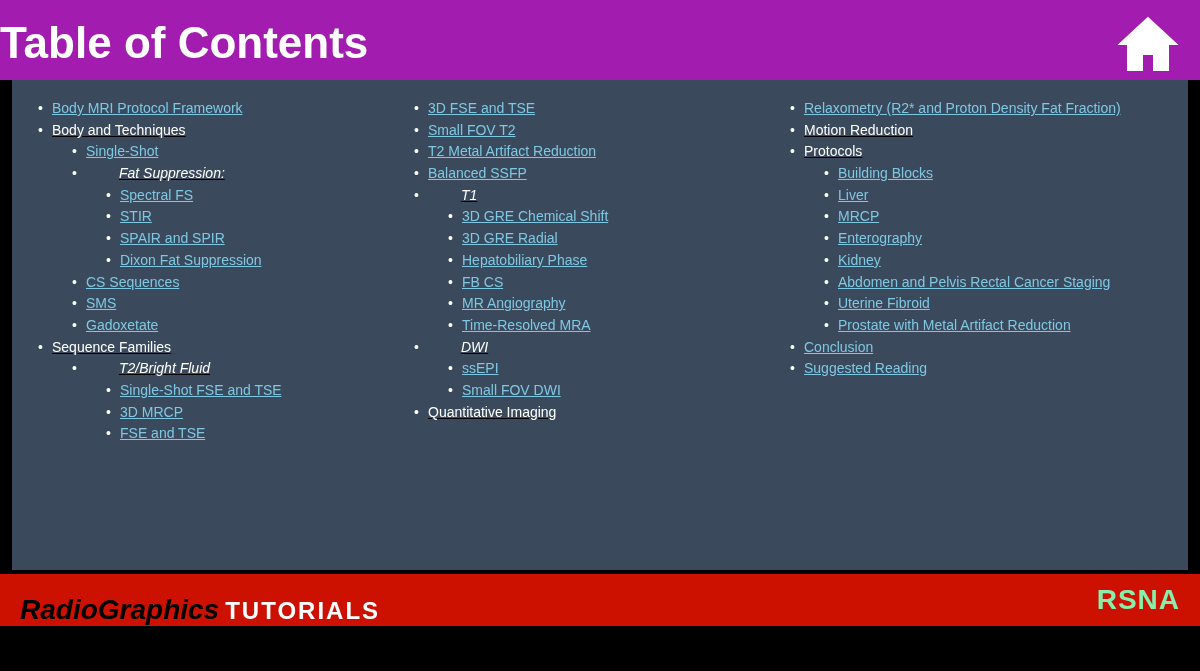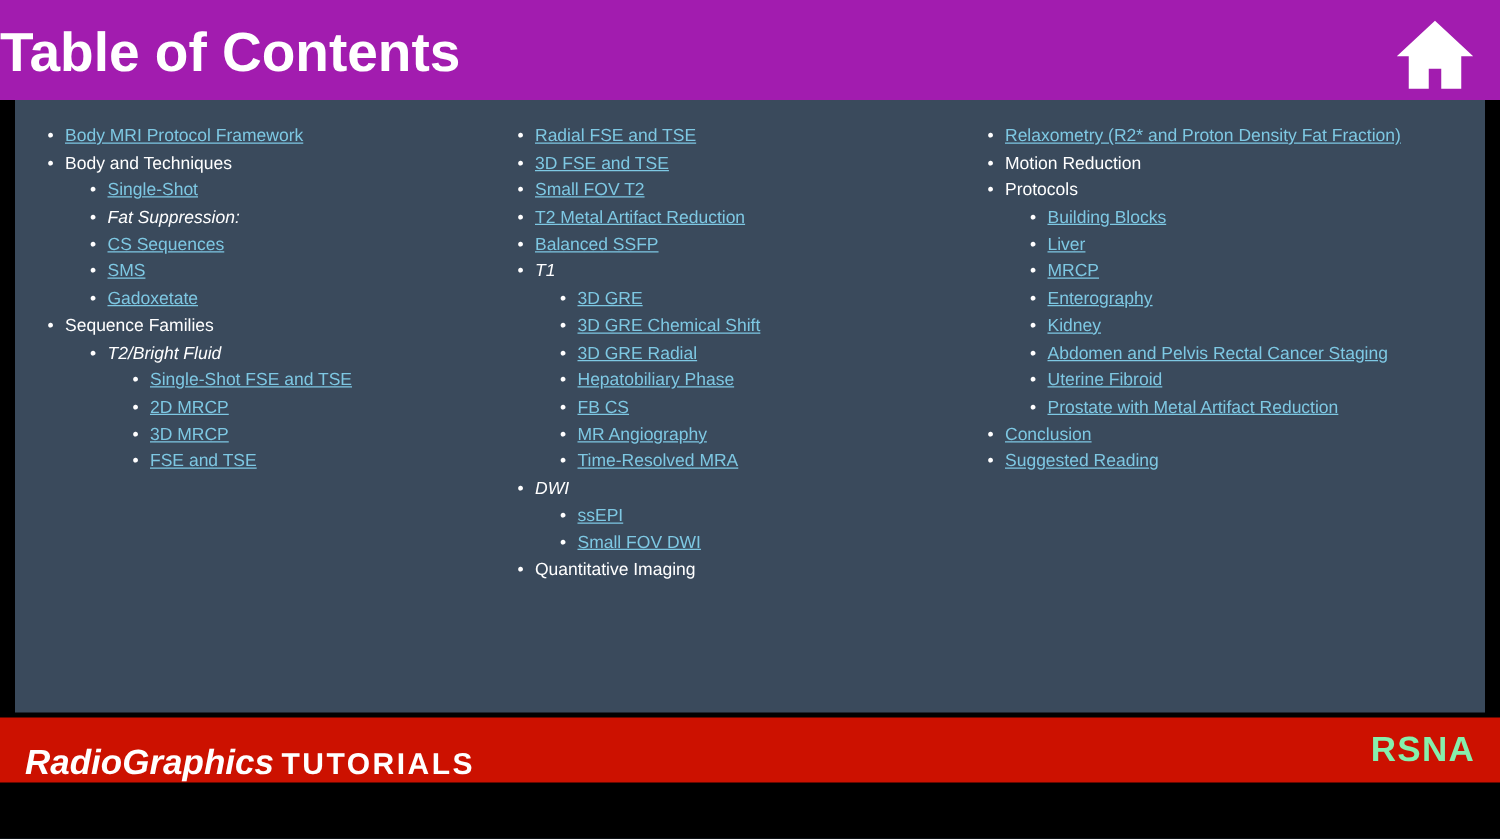--- a/index.html
+++ b/index.html
@@ -38,20 +38,21 @@
       padding: 18px 24px 14px 24px;
       display: flex;
       flex-direction: row;
       gap: 0;
       min-height: 490px;
     }
 
     .column {
       flex: 1;
       padding-right: 10px;
+      text-decoration: underline;
     }
 
     ul {
       list-style: none;
       padding: 0;
       margin: 0;
     }
 
     li {
       color: #fff;
@@ -69,20 +70,21 @@
     }
 
     a, .link {
       color: #7ec8e3;
       text-decoration: underline;
       cursor: pointer;
     }
 
     .italic {
       font-style: italic;
+      margin-left: 33px;
     }
 
     
     ul.sub {
       padding-left: 18px;
     }
 
     
     .footer {
       background: #cc1100;
@@ -92,21 +94,21 @@
       padding: 0 20px;
       justify-content: space-between;
       margin-top: 4px;
     }
     .footer-left {
       display: flex;
       align-items: baseline;
       gap: 6px;
     }
     .footer-rg {
-      color: #ffffff;
+      color: #000000;
       font-size: 28px;
       font-weight: bold;
       font-style: italic;
       margin-top: 20px;
     }
     .footer-tutorials {
       color: #fff;
       font-size: 24px;
       font-weight: bold;
       letter-spacing: 2px;
@@ -132,51 +134,54 @@
 
 <div class="content-area">
 
   <div class="column">
     <ul>
       <li><a class="link">Body MRI Protocol Framework</a></li>
       <li><span>Body and Techniques</span>
         <ul class="sub">
           <li><a class="link">Single-Shot</a></li>
           <li><span class="italic">Fat Suppression:</span>
+            <ul class="sub">
+              <li><a class="link">Spectral FS</a></li>
+              <li><a class="link">STIR</a></li>
+              <li><a class="link">SPAIR and SPIR</a></li>
+              <li><a class="link">Dixon Fat Suppression</a></li>
+            </ul>
           </li>
           <li><a class="link">CS Sequences</a></li>
           <li><a class="link">SMS</a></li>
           <li><a class="link">Gadoxetate</a></li>
         </ul>
       </li>
       <li><span>Sequence Families</span>
         <ul class="sub">
           <li><span class="italic">T2/Bright Fluid</span>
             <ul class="sub">
               <li><a class="link">Single-Shot FSE and TSE</a></li>
-              <li><a class="link">2D MRCP</a></li>
               <li><a class="link">3D MRCP</a></li>
               <li><a class="link">FSE and TSE</a></li>
             </ul>
           </li>
         </ul>
       </li>
     </ul>
   </div>
 
   <div class="column">
     <ul>
-      <li><a class="link">Radial FSE and TSE</a></li>
       <li><a class="link">3D FSE and TSE</a></li>
       <li><a class="link">Small FOV T2</a></li>
       <li><a class="link">T2 Metal Artifact Reduction</a></li>
       <li><a class="link">Balanced SSFP</a></li>
       <li><span class="italic">T1</span>
         <ul class="sub">
-          <li><a class="link">3D GRE</a></li>
           <li><a class="link">3D GRE Chemical Shift</a></li>
           <li><a class="link">3D GRE Radial</a></li>
           <li><a class="link">Hepatobiliary Phase</a></li>
           <li><a class="link">FB CS</a></li>
           <li><a class="link">MR Angiography</a></li>
           <li><a class="link">Time-Resolved MRA</a></li>
         </ul>
       </li>
       <li><span class="italic">DWI</span>
         <ul class="sub">

